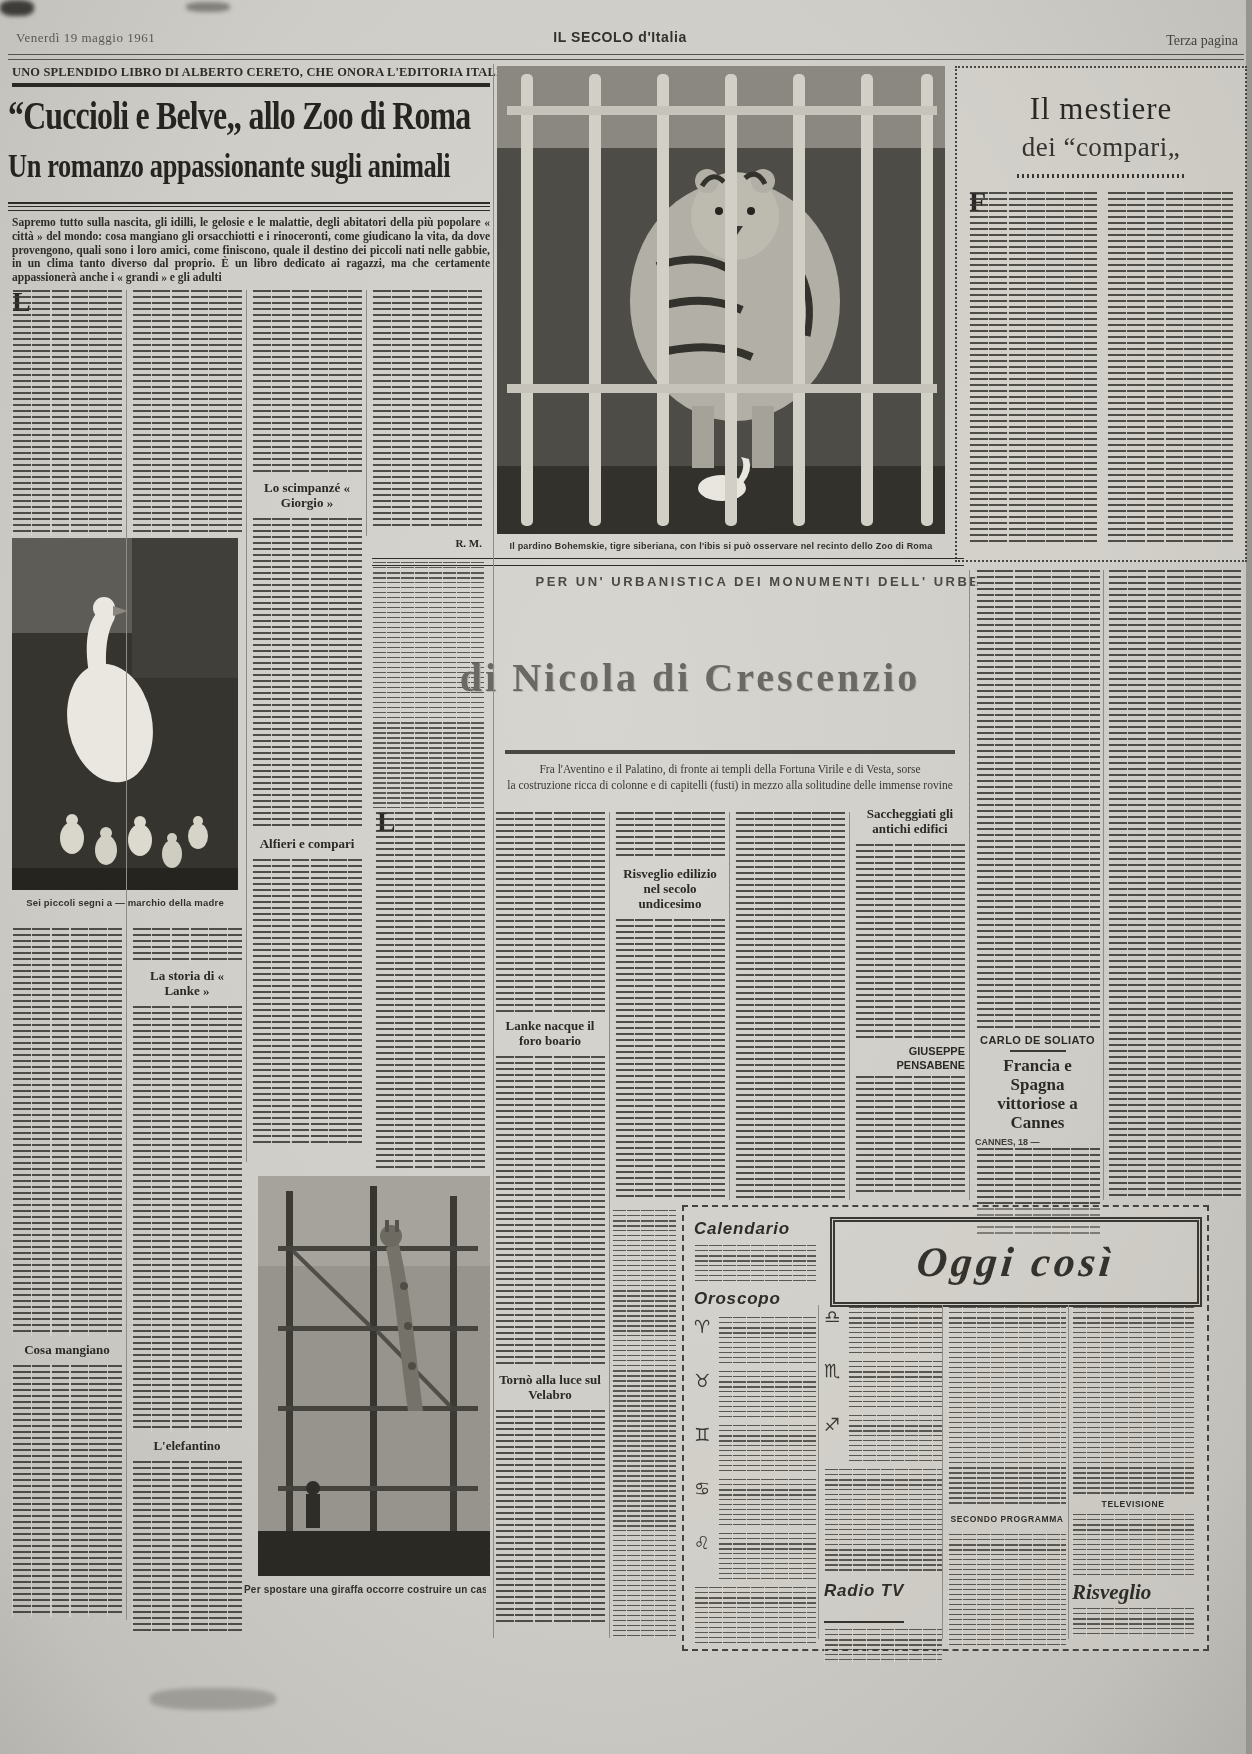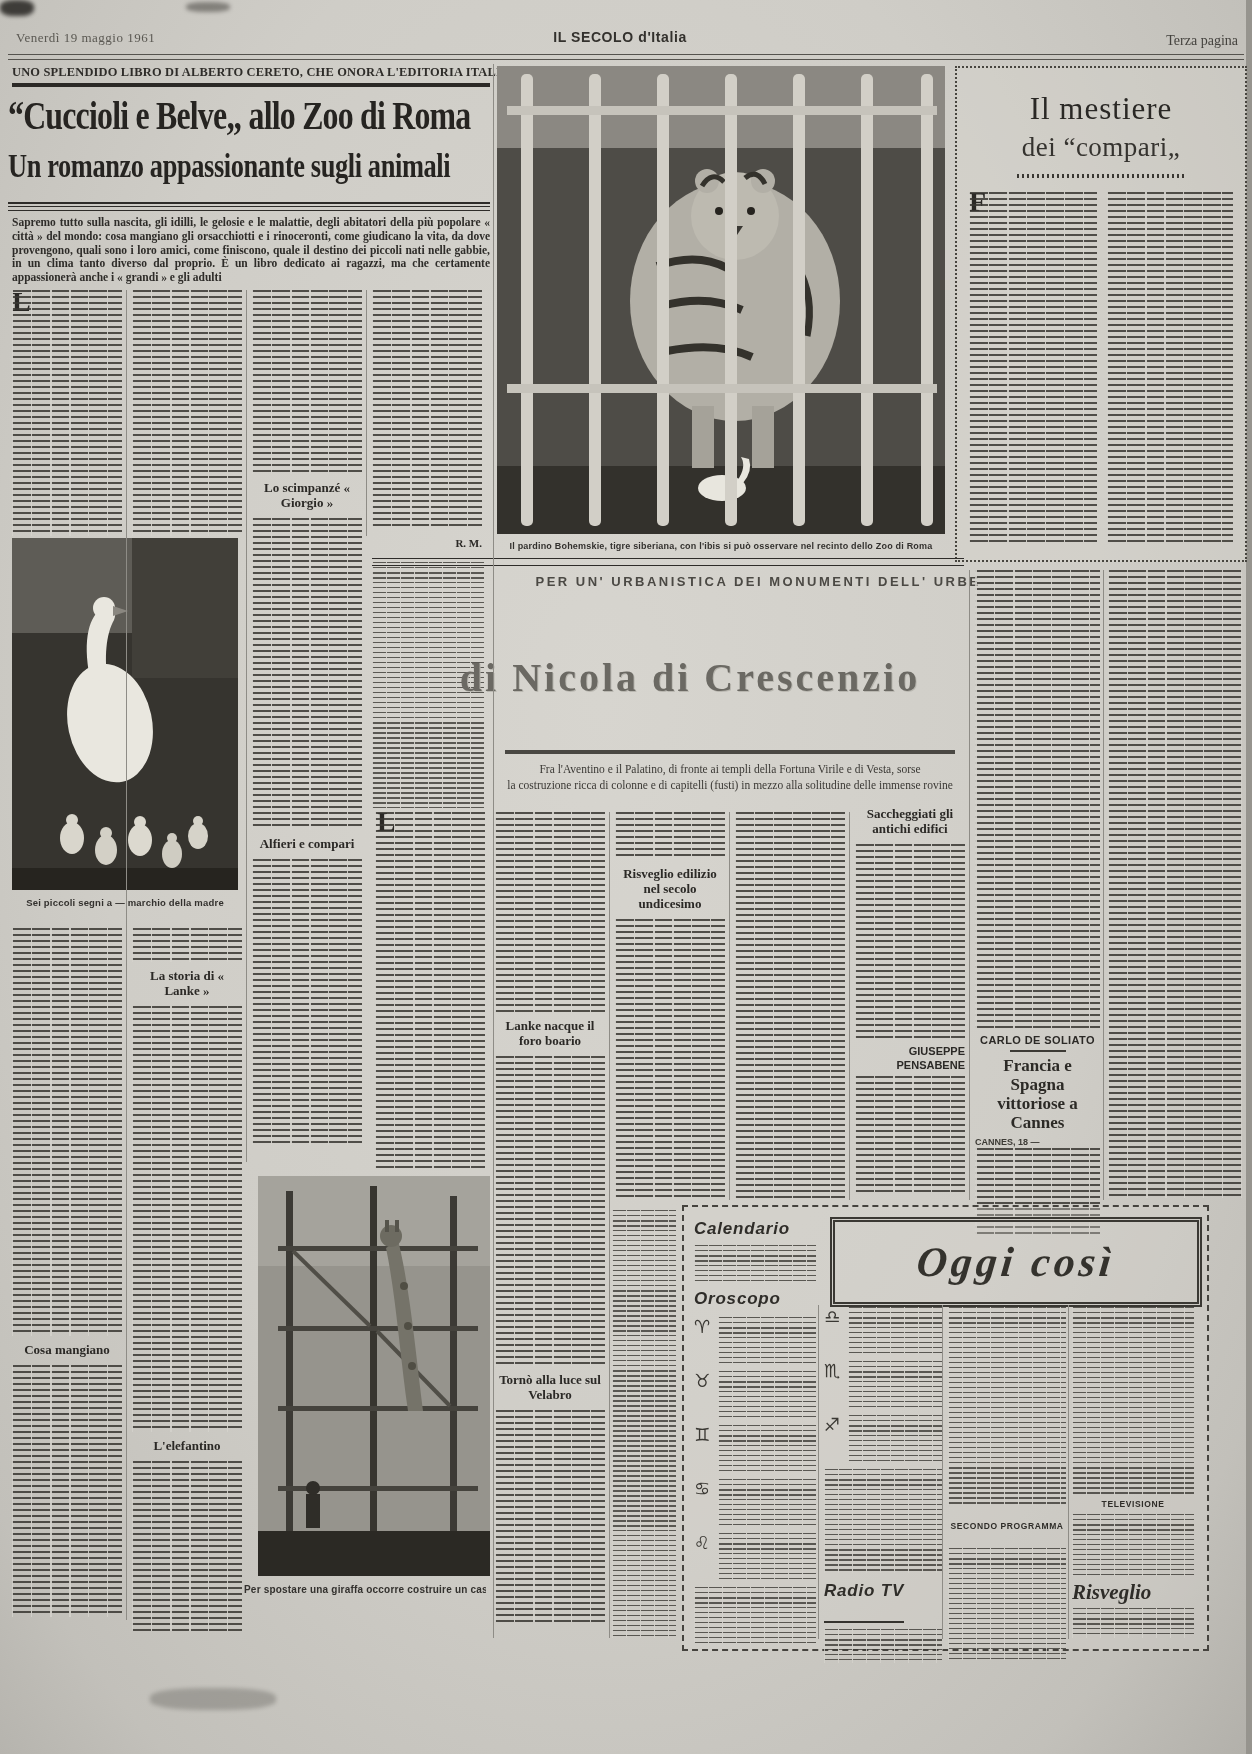--- a/index.html
+++ b/index.html
@@ -279,21 +279,21 @@
           <span class="zico">♐</span>
           <div class="zgk gksm"></div>
         </div>
       <div class="gksm" style="height:104px;margin-bottom:8px;"></div>
       <div class="boxhead" style="border-bottom:2px solid #35332e;display:inline-block;padding-bottom:20px;margin-bottom:6px;">Radio TV</div>
       <div class="gksm" style="height:34px;"></div>
     </div>
 
     <div class="abs" style="left:264px;top:100px;width:118px;">
       <div class="gksm" style="height:198px;"></div>
-      <div class="minihead" style="margin:16px 0;">SECONDO PROGRAMMA</div>
+      <div class="minihead" style="margin:9px 0;">SECONDO PROGRAMMA</div>
       <div class="gksm" style="height:112px;"></div>
     </div>
 
     <div class="abs" style="left:388px;top:100px;width:122px;">
       <div class="gksm" style="height:188px;"></div>
       <div class="minihead" style="margin:4px 0;">TELEVISIONE</div>
       <div class="gksm" style="height:62px;"></div>
       <div style="font:italic bold 21px/24px 'Liberation Serif',serif;color:#2e2c28;margin:4px 0 4px 0;">Risveglio</div>
       <div class="gksm" style="height:30px;"></div>
     </div>

